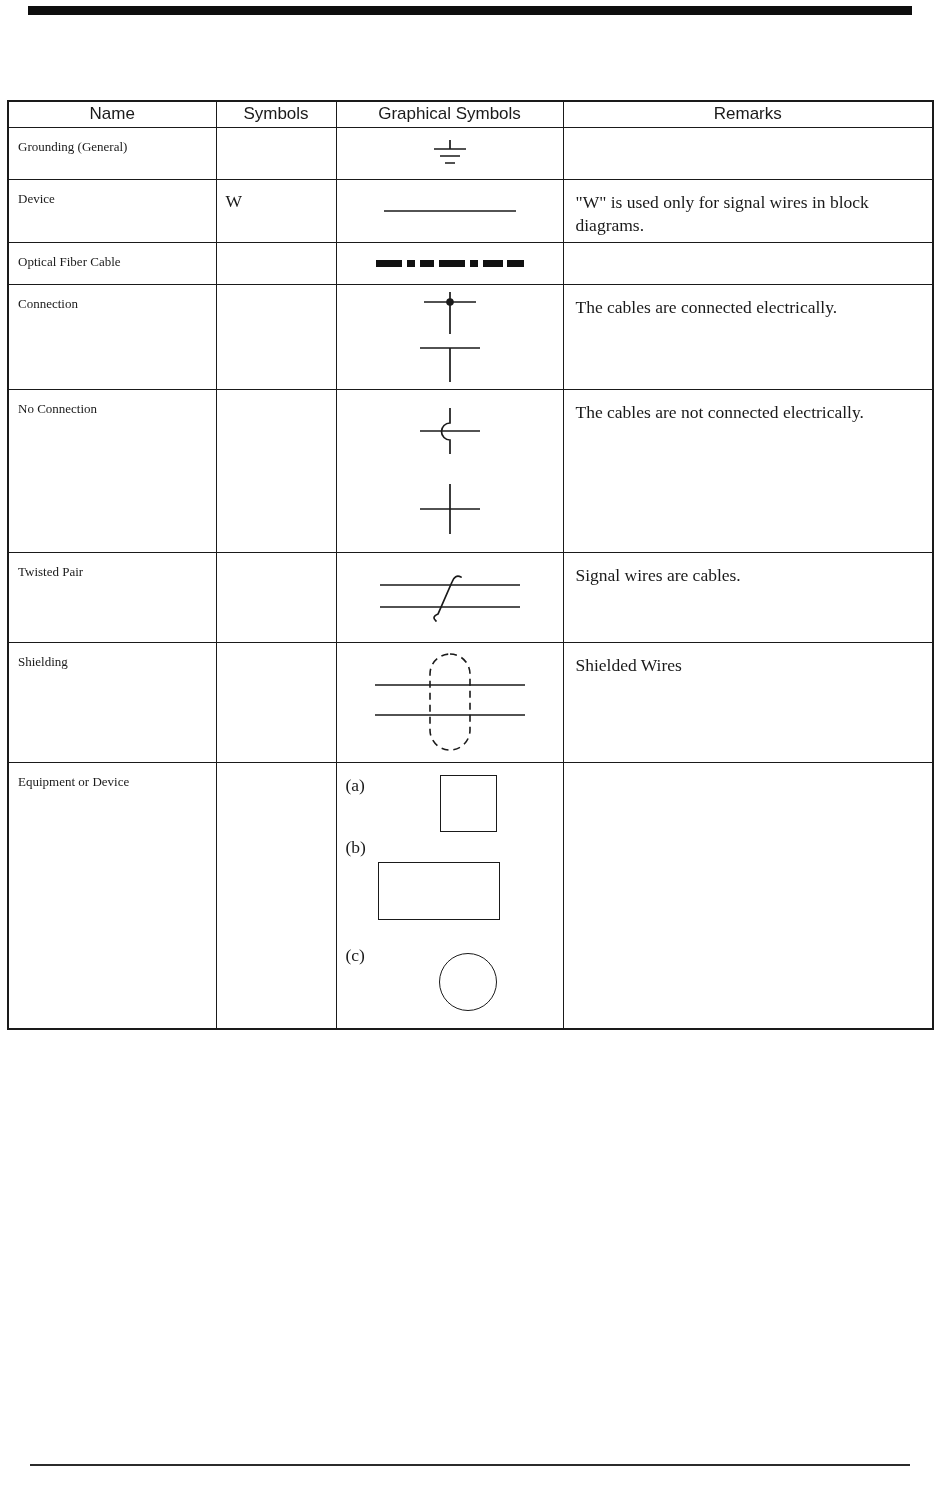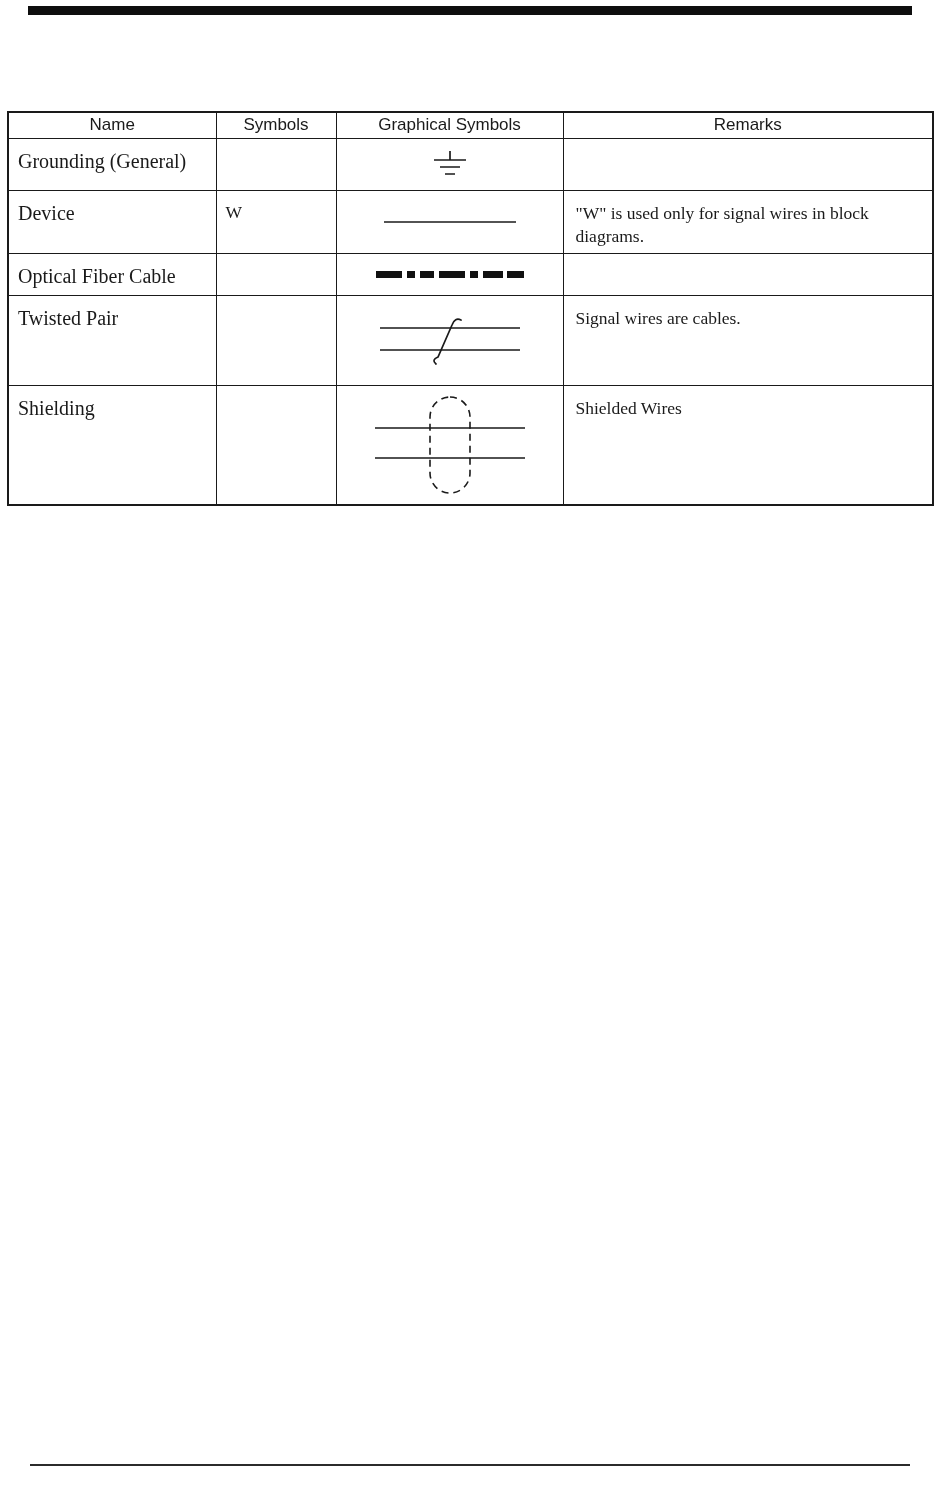--- a/index.html
+++ b/index.html
@@ -5,30 +5,30 @@
   * { margin:0; padding:0; box-sizing:border-box; }
   html,body { background:#ffffff; }
   body {
     width:939px; height:1487px; position:relative;
     font-family:"Liberation Serif", serif; color:#1a1a1a;
   }
   .top-bar { position:absolute; left:28px; top:6px; width:884px; height:9px; background:#0e0e0e; }
   .bottom-rule { position:absolute; left:30px; top:1464px; width:880px; border-top:2px solid #2b2b2b; }
 
   table.symbols {
-    position:absolute; left:7px; top:111px; width:925px;
+    position:absolute; left:7px; top:100px; width:925px;
     border-collapse:collapse; table-layout:fixed;
     border:2px solid #1a1a1a;
   }
   table.symbols th, table.symbols td { border:1.6px solid #1a1a1a; }
   th {
     font-family:"Liberation Sans", sans-serif; font-weight:400;
     font-size:17px; height:26px; text-align:center; vertical-align:middle;
   }
-  td.name   { font-size:20px; padding:11px 6px 4px 9px;  vertical-align:top; }
+  td.name   { font-size:13px; padding:11px 6px 4px 9px;  vertical-align:top; }
   td.sym    { font-size:17.5px; padding:11px 6px 4px 9px;  vertical-align:top; }
   td.remark { font-size:17.5px; padding:11px 10px 4px 12px; vertical-align:top; line-height:1.35; }
   td.gfx    { text-align:center; vertical-align:middle; }
   td.gfx svg { display:block; margin:0 auto; }
   td.gfx .stack1 { margin-bottom:8px; }
   td.gfx .stack2 { margin-bottom:26px; }
 
   td.gfx.equip { vertical-align:top; position:relative; text-align:left; }
   .equip-wrap { position:relative; width:100%; height:264px; }
   .eq-label { position:absolute; font-size:17.5px; }
@@ -85,21 +85,49 @@
     <td class="name">Optical Fiber Cable</td>
     <td class="sym"></td>
     <td class="gfx">
       <svg width="152" height="9" viewBox="0 0 152 9">
         <path d="M2,4.5 H150" stroke="#111111" stroke-width="7" fill="none" stroke-dasharray="26 5 8 5 14 5 26 5 8 5 20 4"></path>
       </svg>
     </td>
     <td class="remark"></td>
   </tr>
 
+  <tr style="height:105px">
+    <td class="name">Connection</td>
+    <td class="sym"></td>
+    <td class="gfx">
+      <svg class="stack1" width="60" height="46" viewBox="0 0 60 46">
+        <path d="M4,12 H56 M30,2 V44" stroke="#1a1a1a" stroke-width="1.7" fill="none"></path>
+        <circle cx="30" cy="12" r="3.8" fill="#1a1a1a"></circle>
+      </svg>
+      <svg width="64" height="40" viewBox="0 0 64 40">
+        <path d="M2,4 H62 M32,4 V38" stroke="#1a1a1a" stroke-width="1.7" fill="none"></path>
+      </svg>
+    </td>
+    <td class="remark">The cables are connected electrically.</td>
+  </tr>
 
+  <tr style="height:163px">
+    <td class="name">No Connection</td>
+    <td class="sym"></td>
+    <td class="gfx">
+      <svg class="stack2" width="64" height="50" viewBox="0 0 64 50">
+        <path d="M2,25 H62" stroke="#1a1a1a" stroke-width="1.7" fill="none"></path>
+        <path d="M32,2 V17 A8.5,8.5 0 1 0 32,34 V48" stroke="#1a1a1a" stroke-width="1.7" fill="none"></path>
+      </svg>
+      <svg width="64" height="54" viewBox="0 0 64 54">
+        <path d="M2,27 H62 M32,2 V52" stroke="#1a1a1a" stroke-width="1.7" fill="none"></path>
+      </svg>
+    </td>
+    <td class="remark">The cables are not connected electrically.</td>
+  </tr>
 
   <tr style="height:90px">
     <td class="name">Twisted Pair</td>
     <td class="sym"></td>
     <td class="gfx">
       <svg width="140" height="54" viewBox="0 0 140 54">
         <path d="M0,15 H140 M0,37 H140" stroke="#1a1a1a" stroke-width="1.6" fill="none"></path>
         <path d="M56,51 Q51,47 58,44 L72,12 Q75,4 81,7" stroke="#1a1a1a" stroke-width="1.7" fill="none" stroke-linecap="round"></path>
       </svg>
     </td>
@@ -111,16 +139,31 @@
     <td class="sym"></td>
     <td class="gfx">
       <svg width="150" height="102" viewBox="0 0 150 102">
         <path d="M0,34 H150 M0,64 H150" stroke="#1a1a1a" stroke-width="1.6" fill="none"></path>
         <rect x="55" y="3" width="40" height="96" rx="20" ry="20" stroke="#1a1a1a" stroke-width="1.6" fill="none" stroke-dasharray="7 5"></rect>
       </svg>
     </td>
     <td class="remark">Shielded Wires</td>
   </tr>
 
+  <tr style="height:267px">
+    <td class="name">Equipment or Device</td>
+    <td class="sym"></td>
+    <td class="gfx equip">
+      <div class="equip-wrap">
+        <span class="eq-label" style="left:9px; top:12px">(a)</span>
+        <div class="eq-square"></div>
+        <span class="eq-label" style="left:9px; top:74px">(b)</span>
+        <div class="eq-rect"></div>
+        <span class="eq-label" style="left:9px; top:182px">(c)</span>
+        <div class="eq-circle"></div>
+      </div>
+    </td>
+    <td class="remark"></td>
+  </tr>
 </tbody>
   </table>
 
 <div class="bottom-rule"></div>
 
 </body></html>

